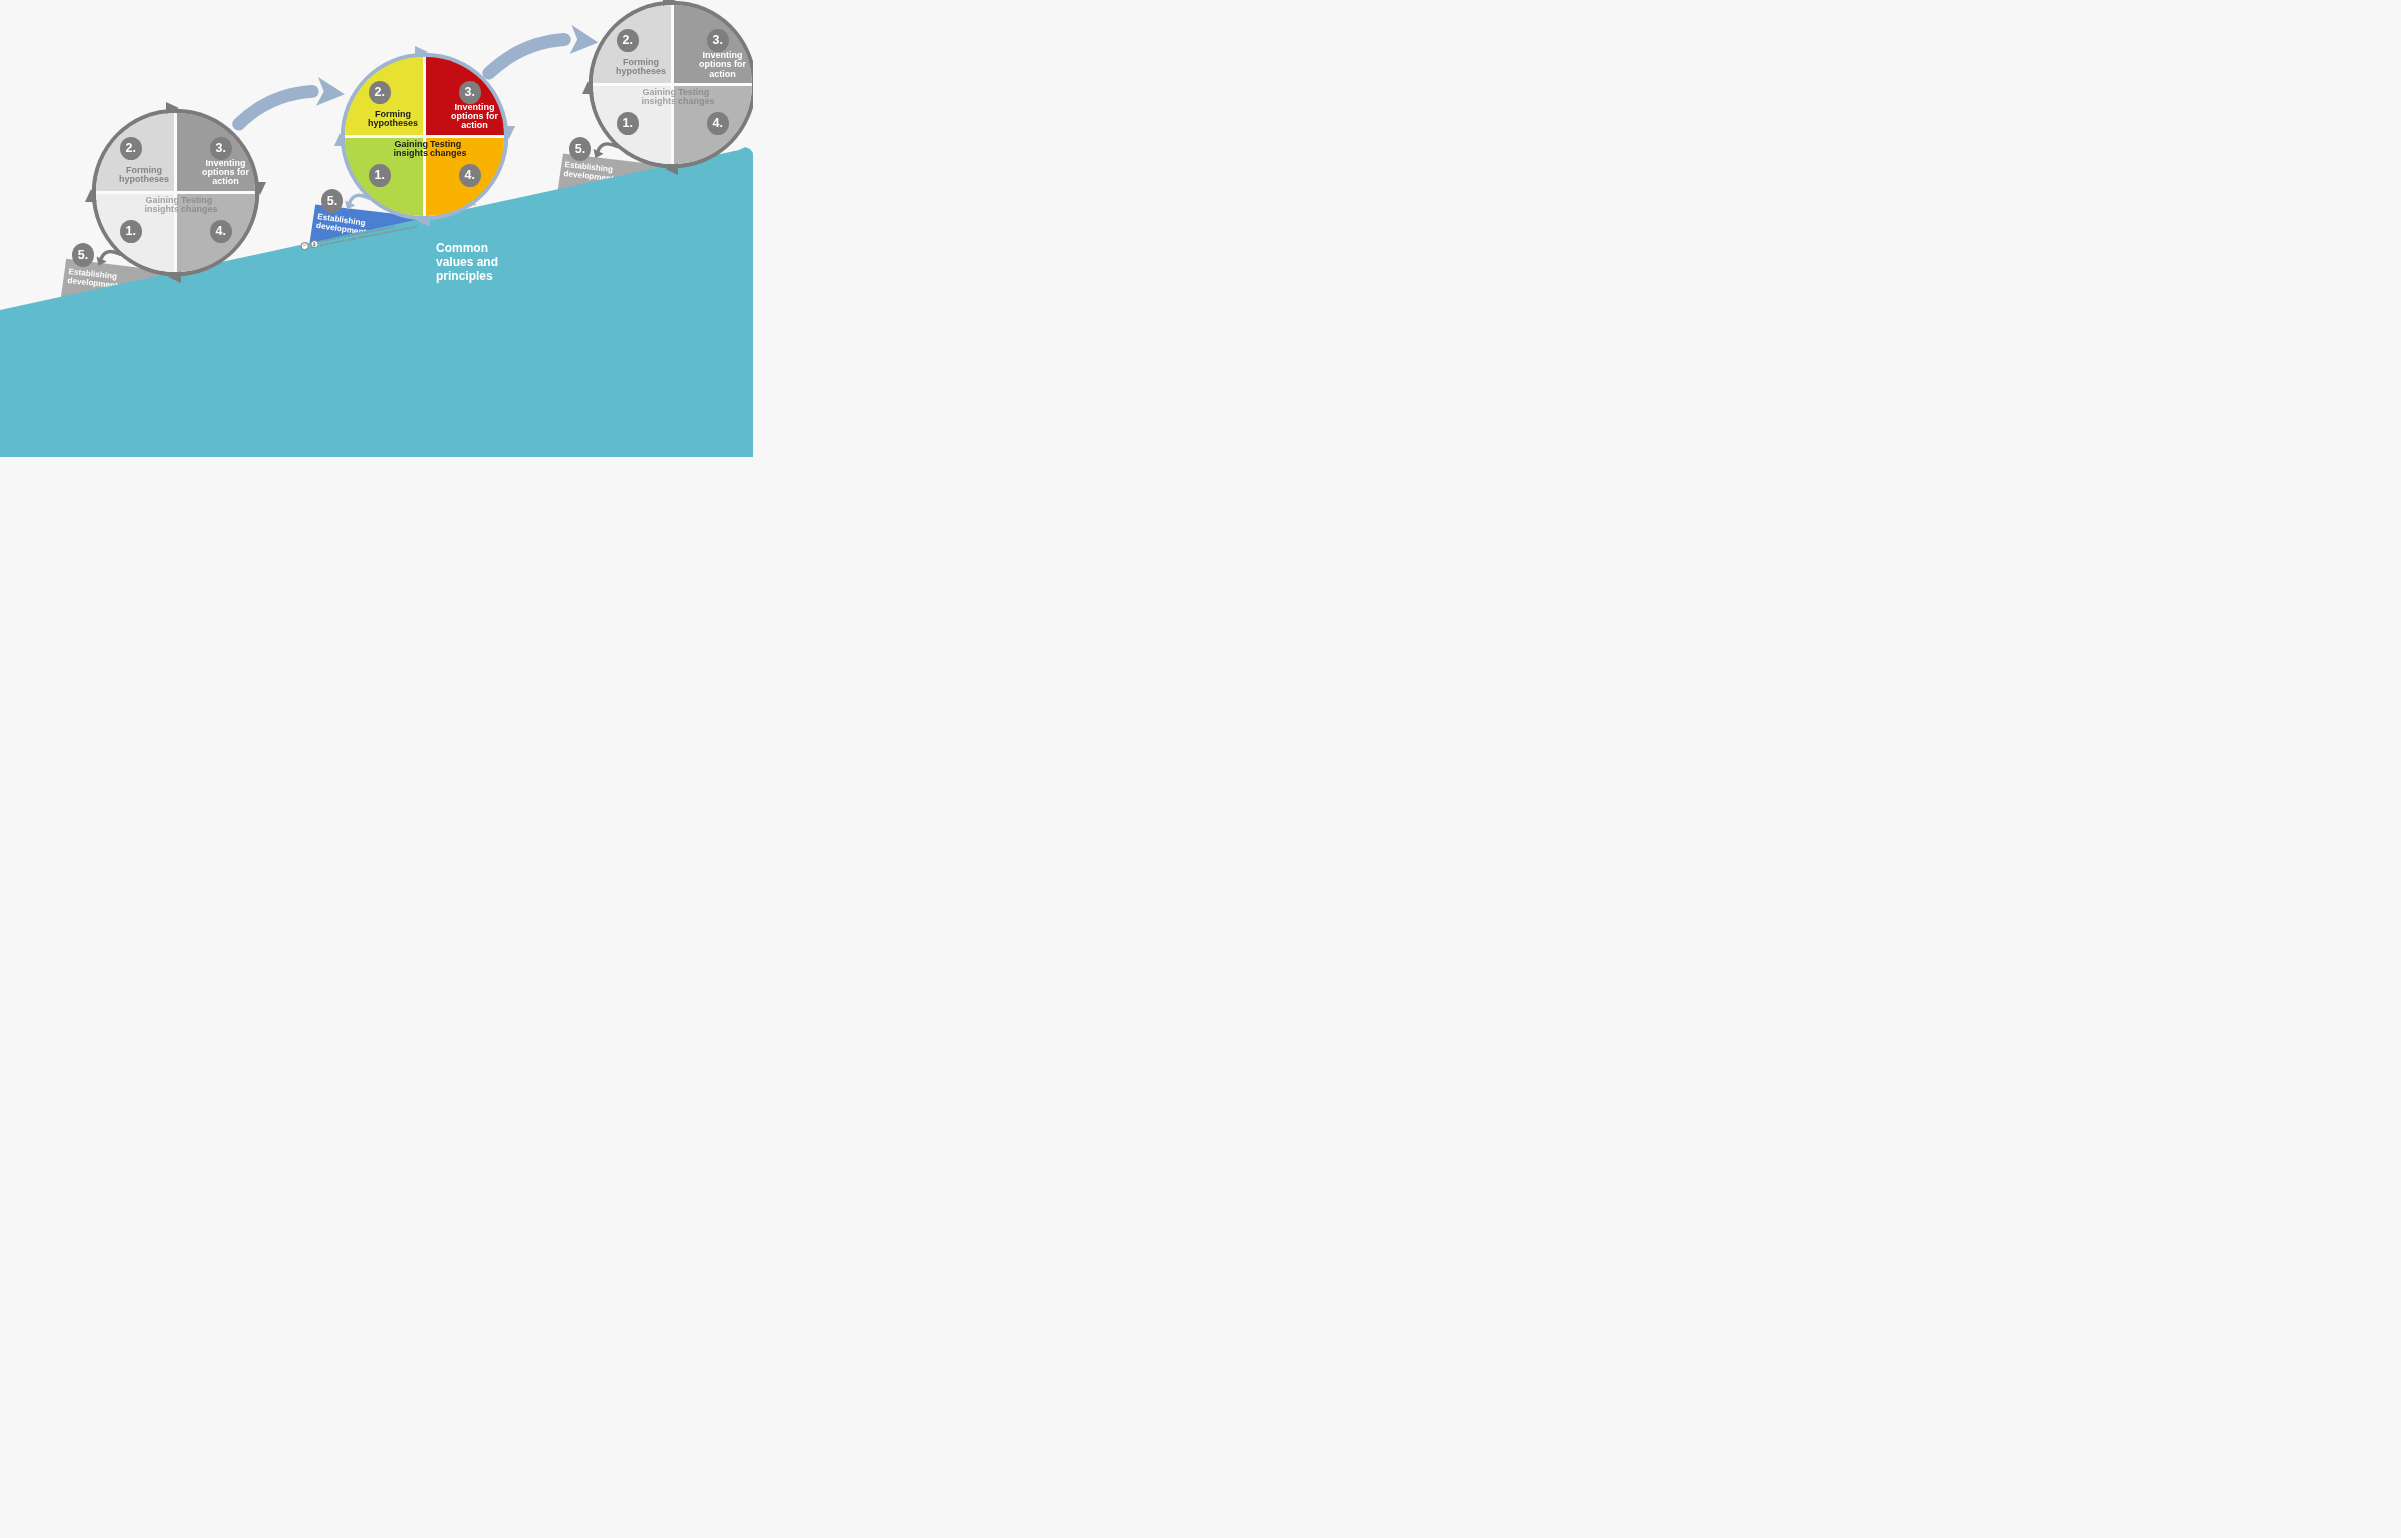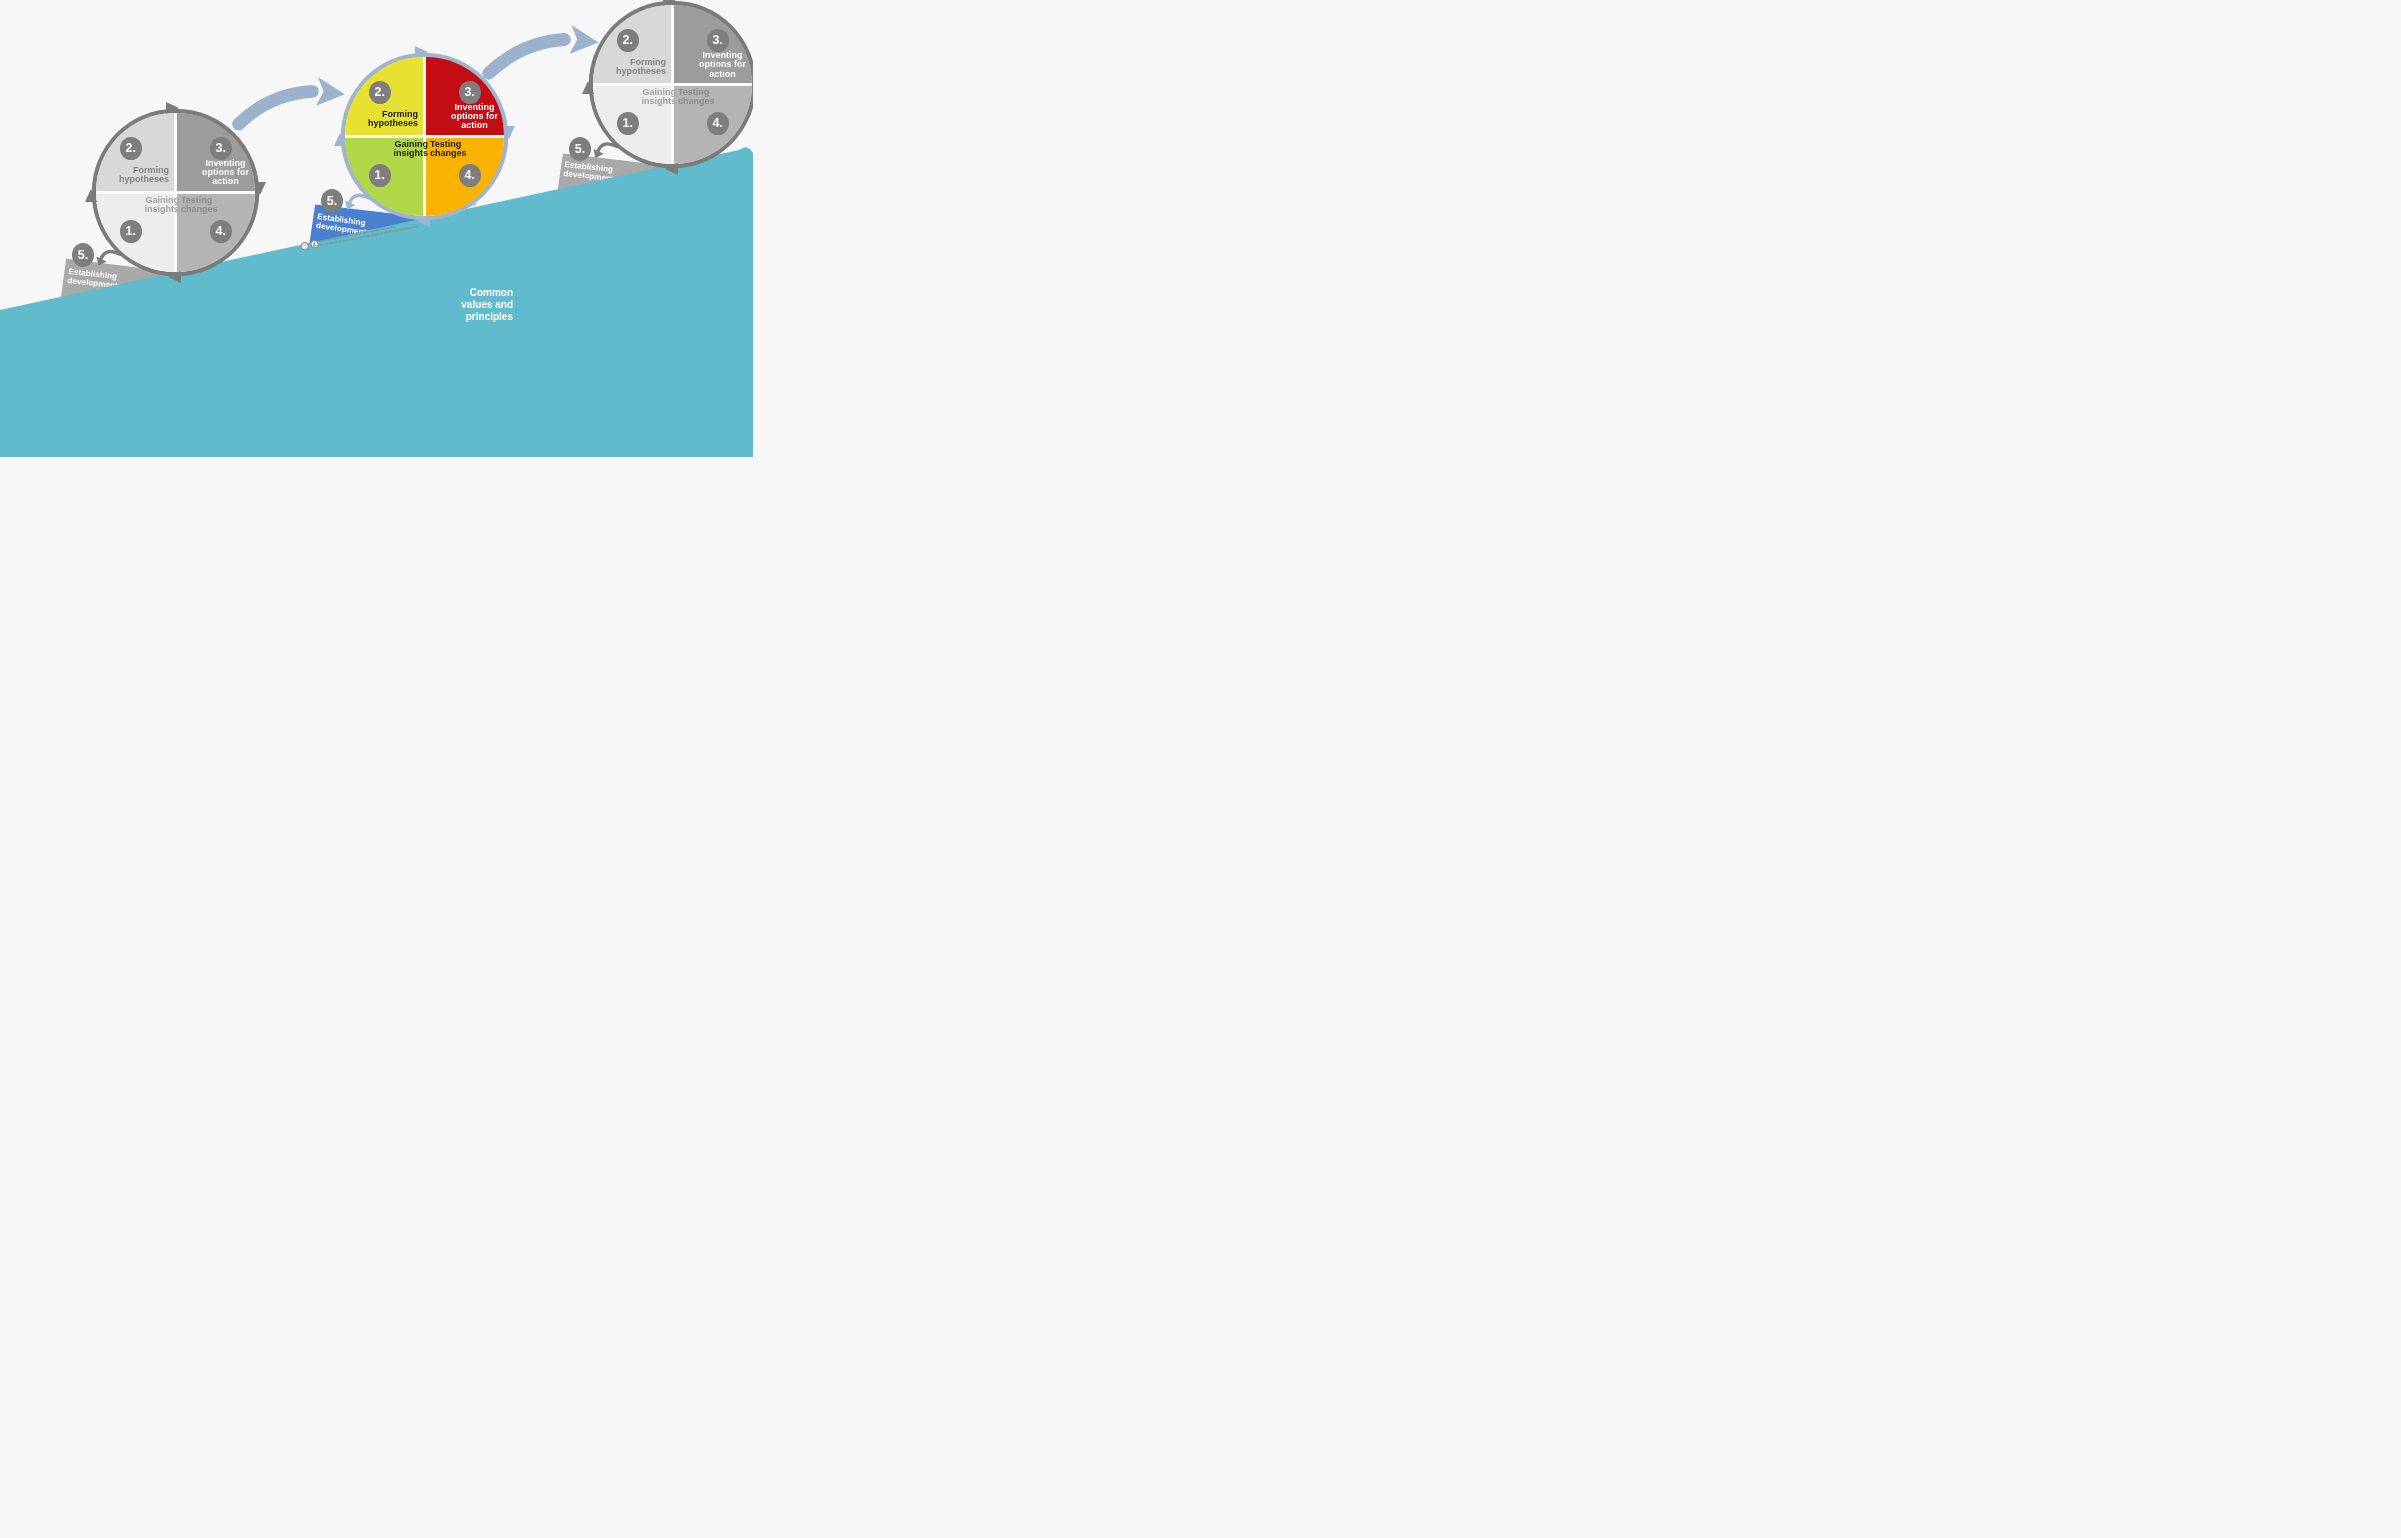--- a/index.html
+++ b/index.html
@@ -54,28 +54,28 @@
   .arr-top   {left:calc(50% - 9.6px);top:-11px;border-top:6.7px solid transparent;border-bottom:6.7px solid transparent;border-left:13px solid var(--ring);}
   .arr-right {right:-11px;top:calc(50% - 10.6px);border-left:6.7px solid transparent;border-right:6.7px solid transparent;border-top:13px solid var(--ring);}
   .arr-bottom{left:calc(50% - 7.7px);bottom:-11px;border-top:6.7px solid transparent;border-bottom:6.7px solid transparent;border-right:13px solid var(--ring);}
   .arr-left  {left:-11px;top:calc(50% - 3.8px);border-left:6.7px solid transparent;border-right:6.7px solid transparent;border-bottom:13px solid var(--ring);}
 
   .step-badge{position:absolute;width:21.6px;height:23px;border-radius:50%;background:var(--gray-badge);
               color:#fff;font-weight:bold;font-size:12.5px;line-height:23px;text-align:center;}
   .b1{left:24px;top:107px;} .b2{left:24px;top:24px;} .b3{left:114px;top:24px;} .b4{left:114px;top:107px;}
 
   .qlab{position:absolute;font-weight:bold;font-size:9px;line-height:1.02;}
-  .lab-tl{right:86px;bottom:88px;width:50px;text-align:right;color:var(--ttl);}
+  .lab-tl{right:86px;bottom:88px;width:50px;text-align:center;color:var(--ttl);}
   .lab-tr{left:101px;top:46px;width:57px;text-align:center;color:var(--ttr);}
   .lab-bl{right:76px;top:83px;width:48px;text-align:right;color:var(--tbl);}
   .lab-br{left:85px;top:83px;width:48px;text-align:left;color:var(--tbr);}
 
   
-  .values-title{position:absolute;left:436px;top:241px;width:77px;text-align:right;
-                color:#fff;font-weight:bold;font-size:10px;line-height:1.18;margin-top:46px;}
+  .values-title{position:absolute;left:436px;top:241px;width:77px;text-align:left;
+                color:#fff;font-weight:bold;font-size:12px;line-height:1.18;}
   .credit{position:absolute;left:300px;top:243px;transform:rotate(-11deg);transform-origin:left top;
           display:flex;align-items:center;gap:1.4px;}
   .cc-circle{width:6.2px;height:6.2px;border:0.7px solid #8a8a8a;border-radius:50%;background:#fff;
              display:flex;align-items:center;justify-content:center;flex:none;position:relative;}
   .icon-cc span{color:#8a8a8a;font-size:3.4px;font-weight:bold;line-height:1;letter-spacing:0;}
   .icon-by::before{content:"";position:absolute;top:1px;left:2.3px;width:1.7px;height:1.7px;border-radius:50%;background:#8a8a8a;}
   .icon-by::after{content:"";position:absolute;bottom:0.8px;left:1.5px;width:3.2px;height:2.2px;
                   border-radius:1.6px 1.6px 0 0;background:#8a8a8a;}
   .credit-lines{color:#8a8585;font-weight:bold;font-size:3px;line-height:1.35;white-space:nowrap;}
   .version{position:absolute;left:451px;top:207px;transform:rotate(-11deg);transform-origin:left top;

